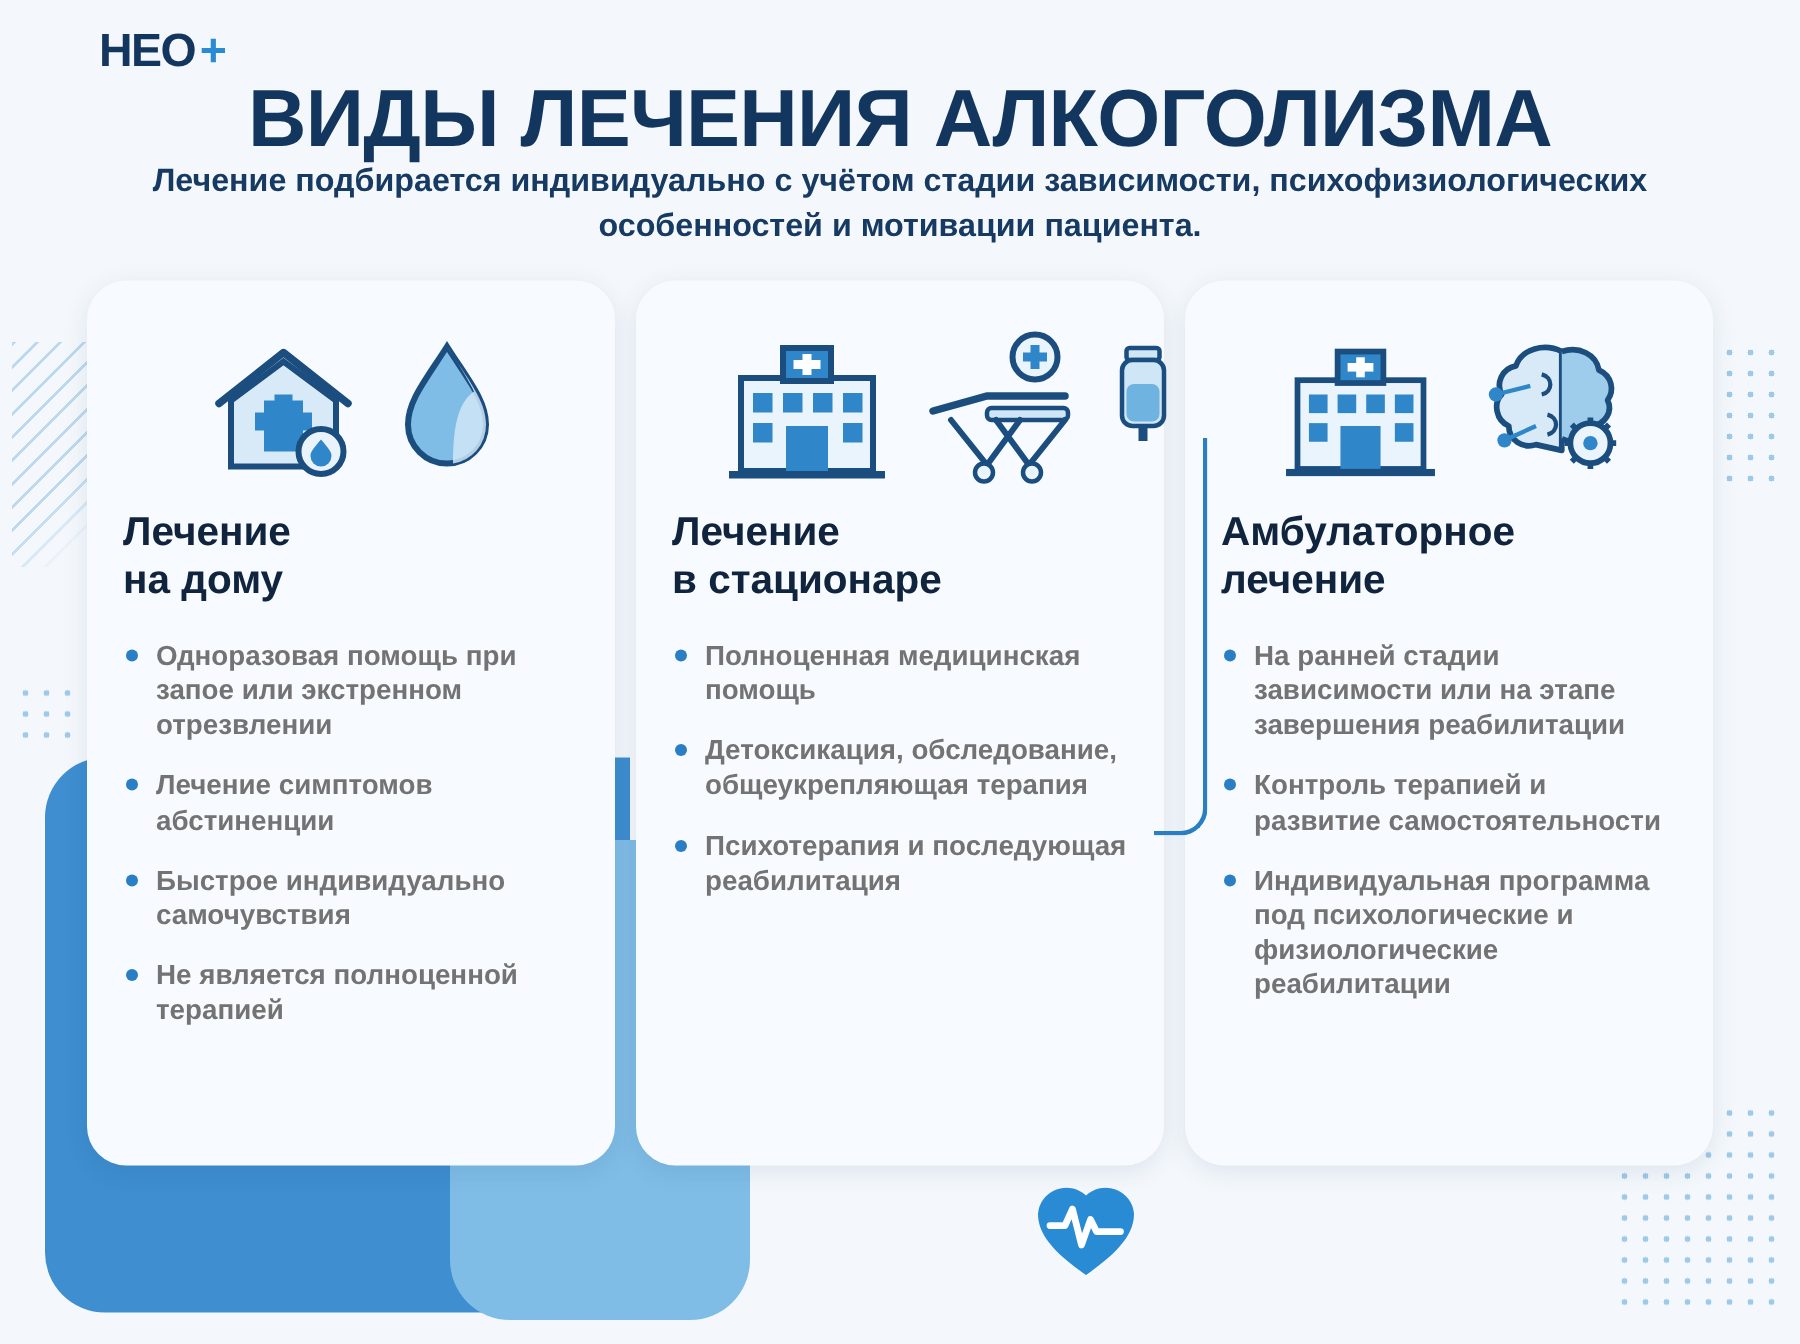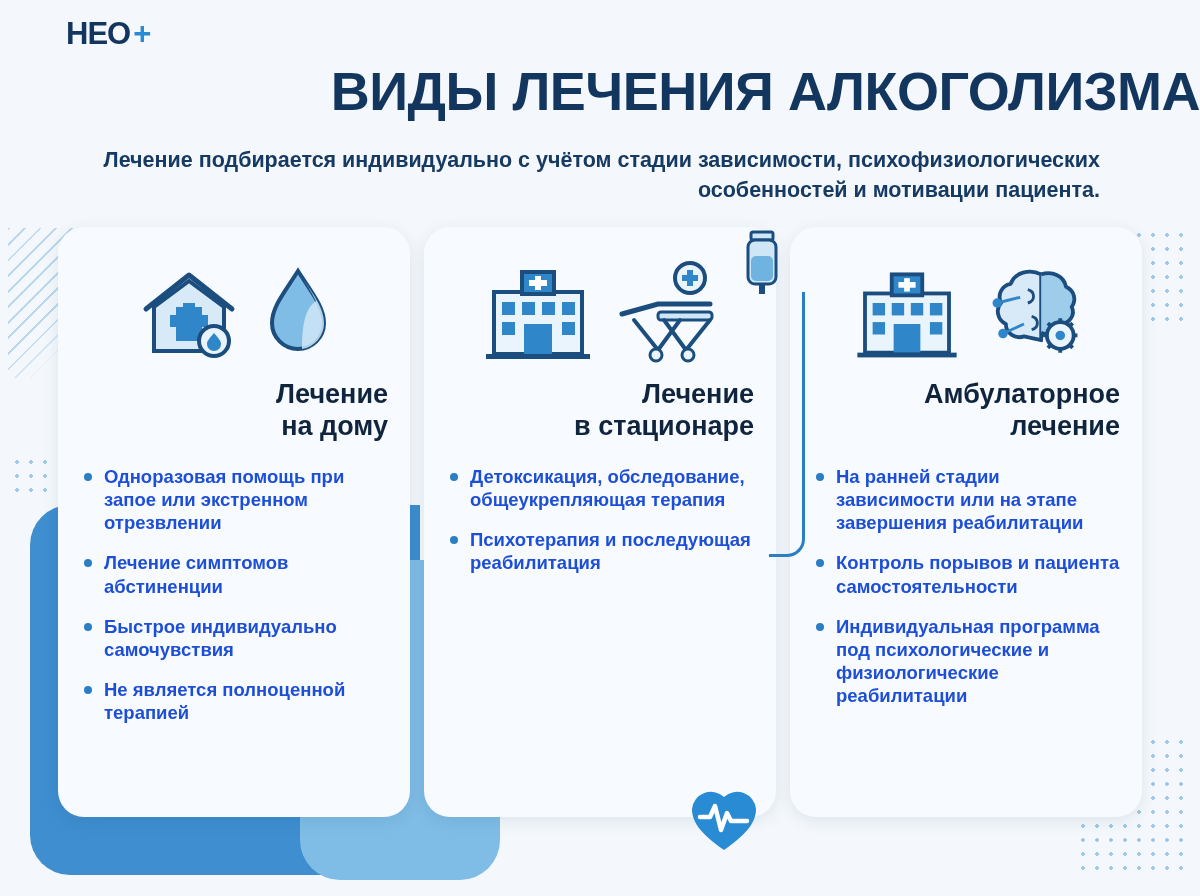--- a/index.html
+++ b/index.html
@@ -31,37 +31,37 @@
   .dots {
     position: absolute;
     background-image: radial-gradient(#9ec9e8 1.9px, transparent 2.1px);
     background-size: 14px 14px;
   }
   .dots.d1 { right: 12px;  top: 228px;  width: 112px; height: 100px; }
   .dots.d2 { right: 12px;  top: 735px;  width: 112px; height: 140px; }
   .dots.d3 { left: 10px;   top: 455px;  width: 42px;  height: 40px; }
 
   
-  header { position: relative; padding: 16px 0 0 0; text-align: right; }
+  header { position: relative; padding: 16px 0 0 0; text-align: center; }
   .logo {
     display: flex; align-items: center; justify-content: flex-start;
     gap: 2px; padding-left: 66px; height: 36px;
   }
   .logo-text {
     font-size: 31px; font-weight: 700; letter-spacing: -1px;
     color: #13365f; font-family: "Liberation Sans", sans-serif;
   }
   .logo-plus { color: #2a8bd5; font-size: 31px; font-weight: 700; margin-left: 1px; }
 
   h1 {
     font-size: 54px; line-height: 1; font-weight: 700; color: #13365f;
-    letter-spacing: -0.5px; margin-top: 12px;
+    letter-spacing: -0.5px; 
   }
   .subtitle {
-    margin: 28px auto 0; width: 1000px;
+    margin: 0 auto 0; width: 1000px;
     font-size: 21.5px; line-height: 1.38; color: #173a63; font-weight: 600;
   }
 
   
   .cards {
     position: relative; margin-top: 22px;
     display: flex; justify-content: center; gap: 14px;
   }
   .card {
     width: 352px; min-height: 590px;
@@ -69,27 +69,27 @@
     border-radius: 26px;
     box-shadow: 0 4px 16px rgba(19,54,95,.10);
     padding: 26px 22px 26px 24px;
     position: relative;
   }
   .card-icons {
     height: 120px; display: flex; align-items: center; justify-content: center;
     gap: 16px;
   }
   .card-title {
-    text-align: right; font-size: 27px; line-height: 1.18; font-weight: 700;
+    text-align: left; font-size: 27px; line-height: 1.18; font-weight: 700;
     color: #10243d; margin-top: 6px; white-space: pre-line;
   }
   ul { list-style: none; margin-top: 22px; }
   li {
     position: relative; padding-left: 22px; margin-bottom: 17px;
-    font-size: 18.5px; line-height: 1.25; color: #1d4ed8; font-weight: 600;
+    font-size: 18.5px; line-height: 1.25; color: #737373; font-weight: 600;
   }
   li::before {
     content: ""; position: absolute; left: 2px; top: 8px;
     width: 8px; height: 8px; border-radius: 50%; background: #2a7fc4;
   }
 
   
   .tube {
     position: absolute; left: 769px; top: 292px; width: 36px; height: 265px;
     border-right: 3px solid #2a7fc4; border-bottom: 3px solid #2a7fc4;
@@ -170,20 +170,21 @@
         <path d="M8 56 L44 46 L96 46" fill="none" stroke="#1b4e7e" stroke-width="5" stroke-linecap="round"></path>
         <rect x="44" y="54" width="54" height="8" rx="3" fill="#cfe6f7" stroke="#1b4e7e" stroke-width="3"></rect>
         <path d="M20 62 L44 92 M96 62 L72 92 M50 62 L72 92 M66 62 L44 92" stroke="#1b4e7e" stroke-width="4" stroke-linecap="round" fill="none"></path>
         <circle cx="42" cy="97" r="6" fill="#eaf4fc" stroke="#1b4e7e" stroke-width="3"></circle>
         <circle cx="74" cy="97" r="6" fill="#eaf4fc" stroke="#1b4e7e" stroke-width="3"></circle>
       </svg>
     </div>
     <h2 class="card-title">Лечение
 в стационаре</h2>
     <ul>
+      <li>Полноценная медицинская помощь</li>
       <li>Детоксикация, обследование, общеукрепляющая терапия</li>
       <li>Психотерапия и последующая реабилитация</li>
     </ul>
   </section>
 
   <section class="card">
     <div class="card-icons">
       <svg width="118" height="105" viewBox="0 0 120 110">
         <rect x="16" y="34" width="88" height="62" fill="#eaf4fc" stroke="#1b4e7e" stroke-width="4"></rect>
         <rect x="44" y="14" width="32" height="22" fill="#2f86c9" stroke="#1b4e7e" stroke-width="4"></rect>
@@ -211,21 +212,21 @@
           <g stroke="#1b4e7e" stroke-width="4">
             <path d="M0-18V-13M0 13v5M-18 0h5M13 0h5M-13-13l4 4M9 9l4 4M13-13l-4 4M-9 9l-4 4"></path>
           </g>
         </g>
       </svg>
     </div>
     <h2 class="card-title">Амбулаторное
 лечение</h2>
     <ul>
       <li>На ранней стадии зависимости или на этапе завершения реабилитации</li>
-      <li>Контроль порывов и пациента самостоятельности</li>
+      <li>Контроль терапией и развитие самостоятельности</li>
       <li>Индивидуальная программа под психологические и физиологические реабилитации</li>
     </ul>
   </section>
 </div>
 
 <div class="tube"></div>
 
 <svg class="drip" width="44" height="74" viewBox="0 0 44 74">
   <rect x="11" y="2" width="22" height="8" rx="2" fill="#cfe6f7" stroke="#1b4e7e" stroke-width="3"></rect>
   <rect x="8" y="10" width="28" height="44" rx="7" fill="#cfe6f7" stroke="#1b4e7e" stroke-width="3"></rect>

